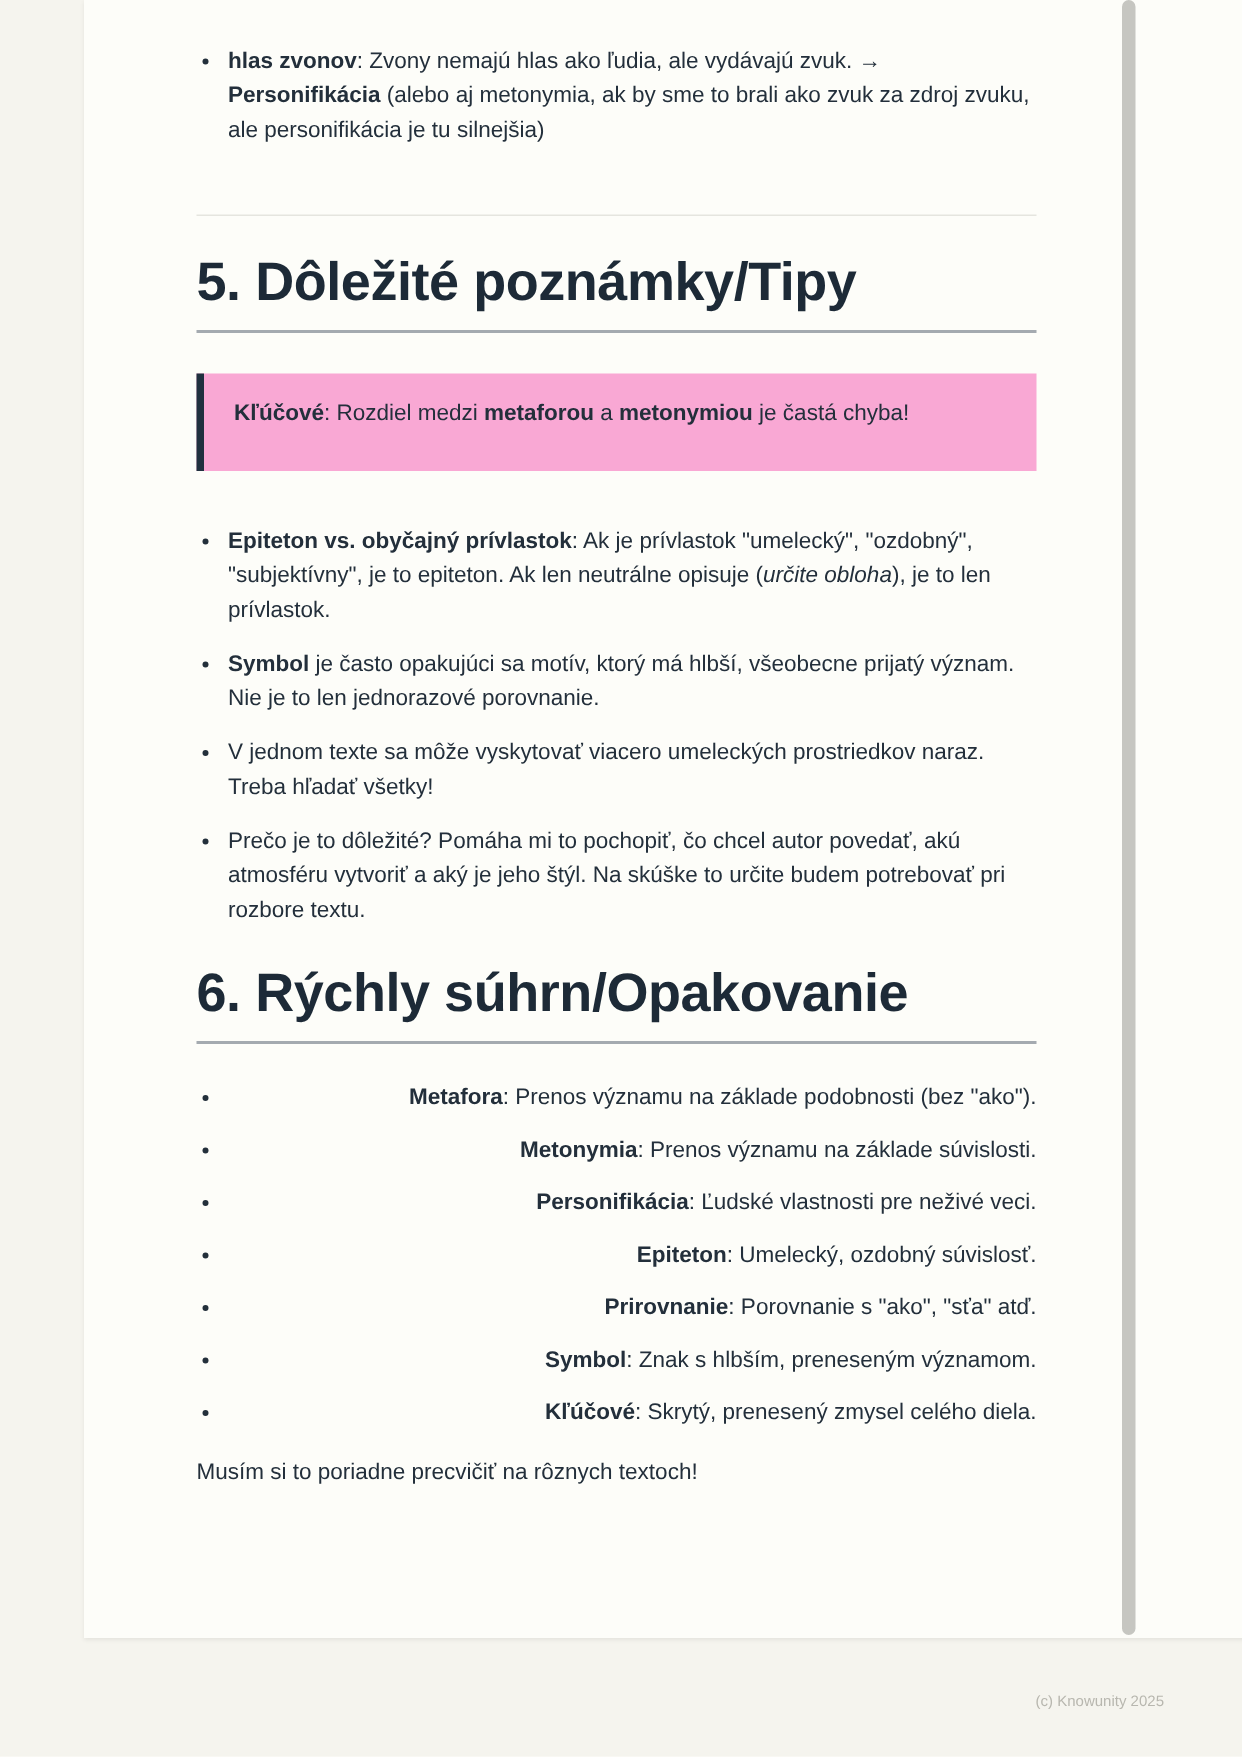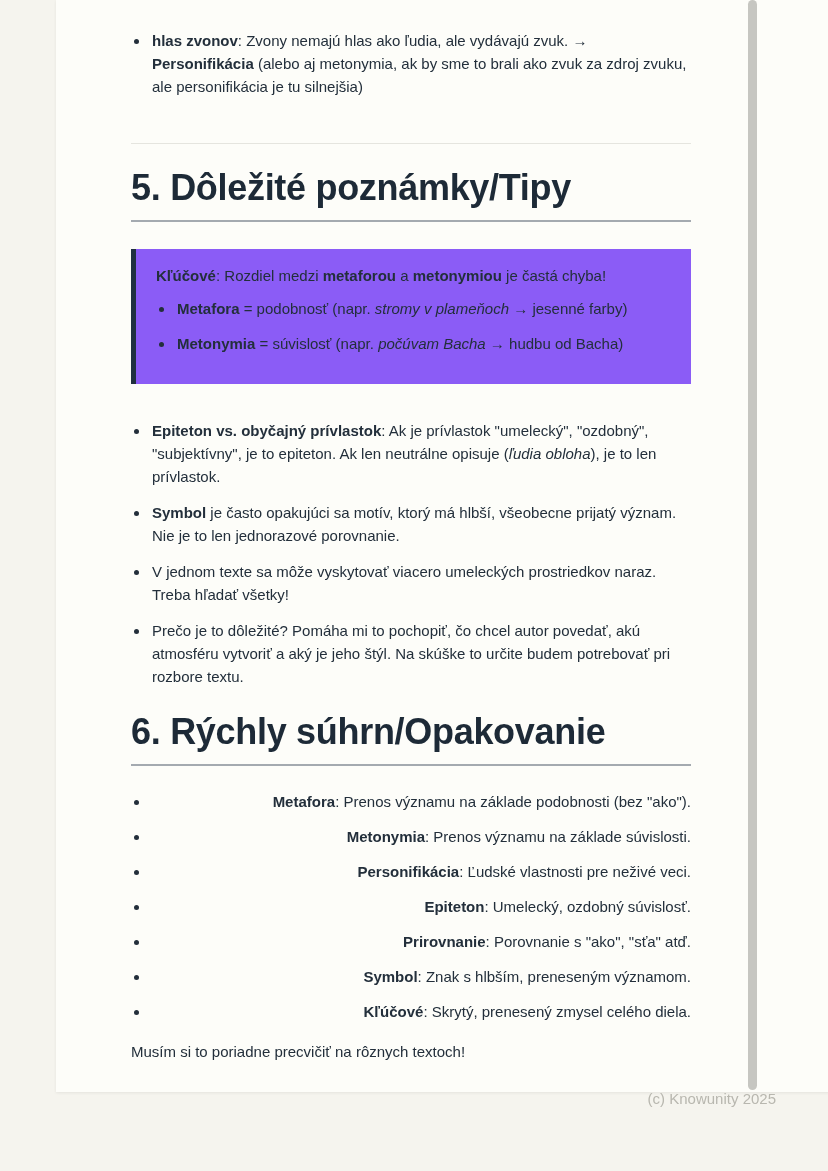--- a/index.html
+++ b/index.html
@@ -30,63 +30,59 @@
     margin:45px 0 0;
   }
   h2{
     font-size:36px;line-height:34px;font-weight:700;color:#1d2a37;
     margin:27px 0 0;padding-bottom:15px;
     border-bottom:2px solid #a4aab0;
     letter-spacing:-0.3px;
   }
   .callout{
     margin-top:27px;
-    background:#8b5cf6;
+    background:#f9a8d4;
     border-left:5px solid #20303f;
     padding:15px 20px 17px;
   }
   .callout-intro{margin:0 0 10px;}
   .callout ul li{margin-bottom:12px;}
   .tips-list{margin-top:35px;}
   .summary-list{margin-top:24px;}
   .summary-list li{margin-bottom:12px;text-align:right;}
   .closing{margin:17px 0 0;}
   .scrollbar-thumb{
     position:absolute;left:748px;top:0;width:9px;height:1090px;
     background:#c6c6c1;border-radius:5px;
   }
   .footer{
-    position:absolute;top:1092px;right:52px;
-    font-size:15px;line-height:14px;color:#b8b7af;
+    position:absolute;top:1128px;right:52px;
+    font-size:10px;line-height:14px;color:#b8b7af;
   }
 </style>
 </head>
 <body>
 
 <div class="page">
   <div class="content">
 
     <ul class="intro-list">
       <li><span class="b">hlas zvonov</span><span>: Zvony nemajú hlas ako ľudia, ale vydávajú zvuk. → </span><span class="b">Personifikácia</span><span> (alebo aj metonymia, ak by sme to brali ako zvuk za zdroj zvuku, ale personifikácia je tu silnejšia)</span></li>
     </ul>
 
     <hr class="divider">
 
     <h2>5. Dôležité poznámky/Tipy</h2>
 
     <div class="callout">
       <p class="callout-intro"><span class="b">Kľúčové</span><span>: Rozdiel medzi </span><span class="b">metaforou</span><span> a </span><span class="b">metonymiou</span><span> je častá chyba!</span></p>
-      <ul>
-        <li><span class="b">Metafora</span><span> = podobnosť (napr. </span><span class="i">stromy v plameňoch</span><span> → jesenné farby)</span></li>
-        <li><span class="b">Metonymia</span><span> = súvislosť (napr. </span><span class="i">počúvam Bacha</span><span> → hudbu od Bacha)</span></li>
-      </ul>
     </div>
 
     <ul class="tips-list">
-      <li><span class="b">Epiteton vs. obyčajný prívlastok</span><span>: Ak je prívlastok "umelecký", "ozdobný", "subjektívny", je to epiteton. Ak len neutrálne opisuje (</span><span class="i">ľudia obloha</span><span>), je to len prívlastok.</span></li>
+      <li><span class="b">Epiteton vs. obyčajný prívlastok</span><span>: Ak je prívlastok "umelecký", "ozdobný", "subjektívny", je to epiteton. Ak len neutrálne opisuje (</span><span class="i">určite obloha</span><span>), je to len prívlastok.</span></li>
       <li><span class="b">Symbol</span><span> je často opakujúci sa motív, ktorý má hlbší, všeobecne prijatý význam. Nie je to len jednorazové porovnanie.</span></li>
       <li><span>V jednom texte sa môže vyskytovať viacero umeleckých prostriedkov naraz. Treba hľadať všetky!</span></li>
       <li><span>Prečo je to dôležité? Pomáha mi to pochopiť, čo chcel autor povedať, akú atmosféru vytvoriť a aký je jeho štýl. Na skúške to určite budem potrebovať pri rozbore textu.</span></li>
     </ul>
 
     <h2>6. Rýchly súhrn/Opakovanie</h2>
 
     <ul class="summary-list">
       <li><span class="b">Metafora</span><span>: Prenos významu na základe podobnosti (bez "ako").</span></li>
       <li><span class="b">Metonymia</span><span>: Prenos významu na základe súvislosti.</span></li>

